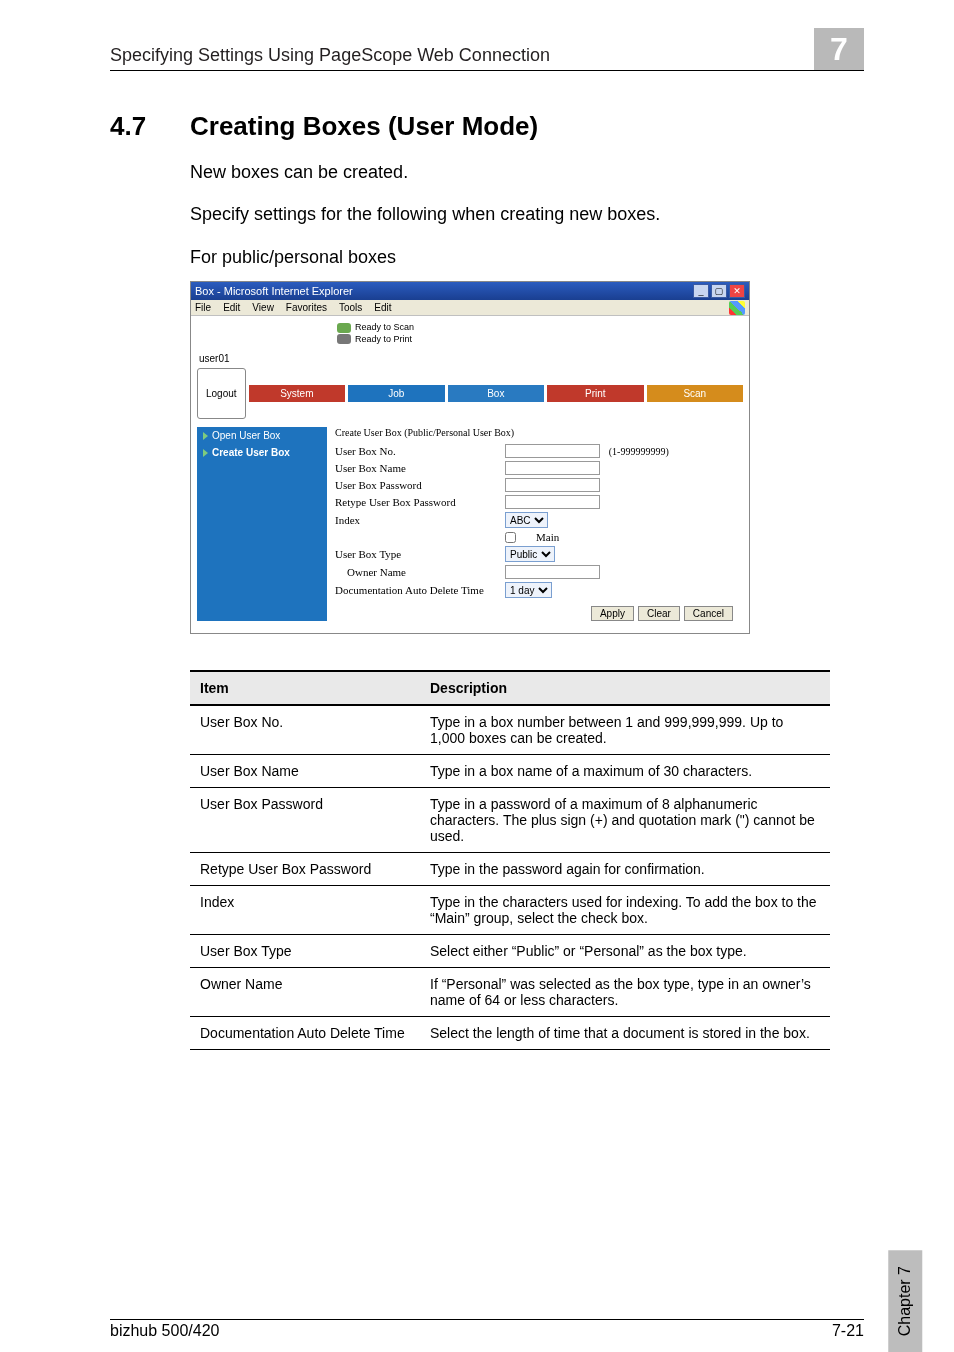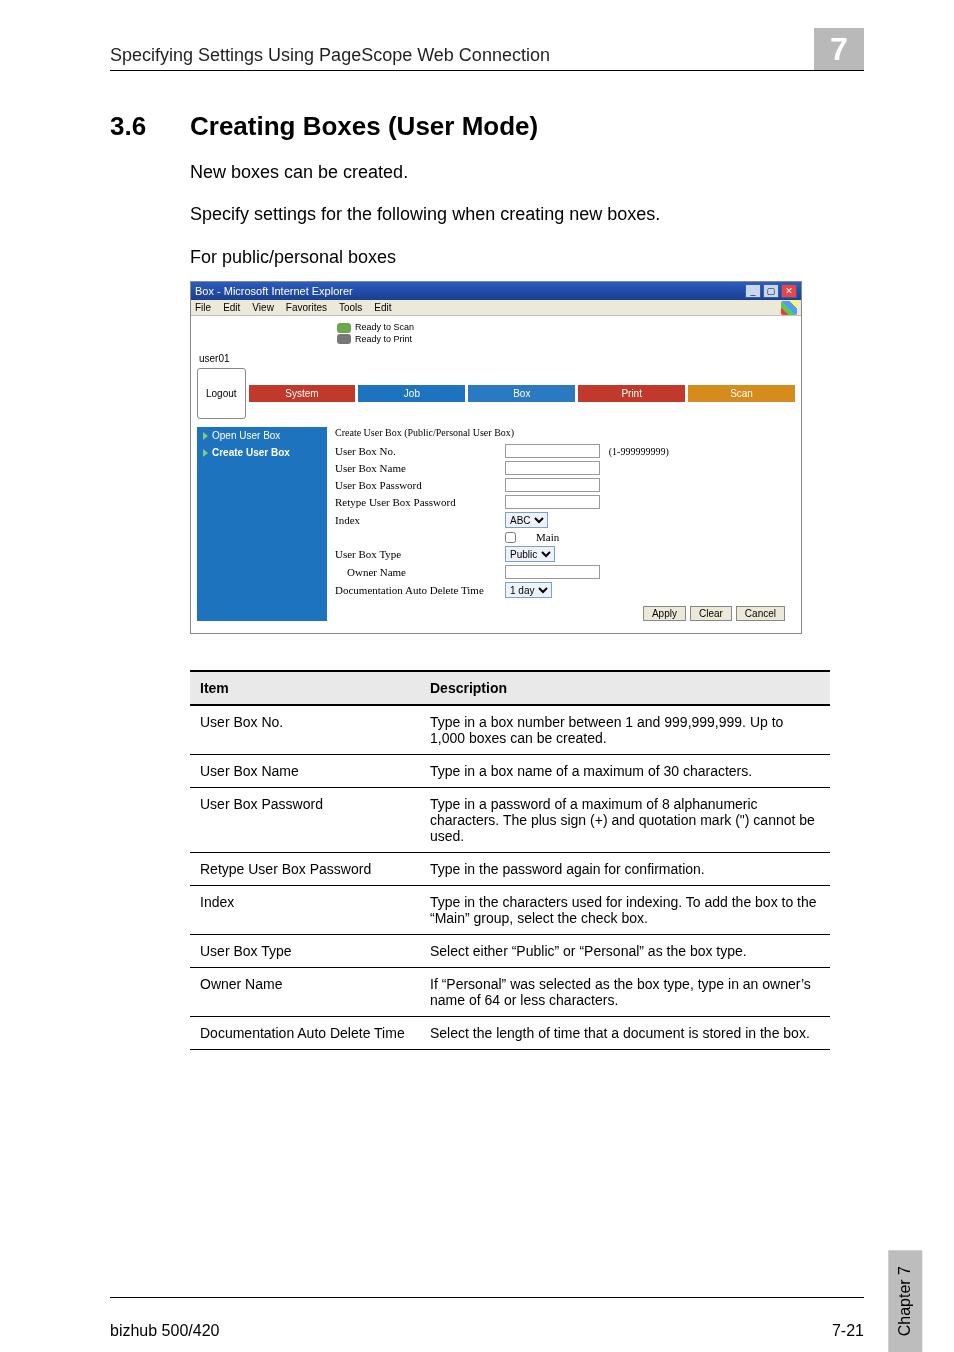--- a/index.html
+++ b/index.html
@@ -59,21 +59,21 @@
     margin: 18px 90px 0 190px;
     font-size: 18px;
     line-height: 1.35;
   }
 
   
   .shot-wrap {
     margin: 12px 90px 0 190px;
   }
   .shot {
-    width: 612px;
+    width: 560px;
     border: 1px solid #888;
     font-family: Tahoma, Arial, sans-serif;
     font-size: 10px;
     background: #fff;
   }
   .shot .titlebar {
     background: linear-gradient(#2b5cbf, #1a3f91);
     color: #fff;
     display: flex;
     align-items: center;
@@ -273,36 +273,36 @@
   }
 
   
   .footer {
     position: absolute;
     left: 110px; right: 90px; bottom: 40px;
     border-top: 1px solid #000;
     display: flex;
     justify-content: space-between;
     font-size: 16px;
-    padding-top: 24px;
+    padding-top: 2px;
     margin-top: 20px;
   }
 </style>
 </head>
 <body>
 
 <div class="page">
 
   <div class="topline">
     <div class="htitle">Specifying Settings Using PageScope Web Connection</div>
     <div class="chapterbox">7</div>
   </div>
 
   <div class="section-row">
-    <div class="secnum">3.6</div>
+    <div class="secnum">4.7</div>
     <div class="sectitle">Creating Boxes (User Mode)</div>
   </div>
 
   <p class="para">New boxes can be created.</p>
   <p class="para">Specify settings for the following when creating new boxes.</p>
   <p class="para">For public/personal boxes</p>
 
   <div class="shot-wrap">
     <div class="shot">
       <div class="titlebar">

